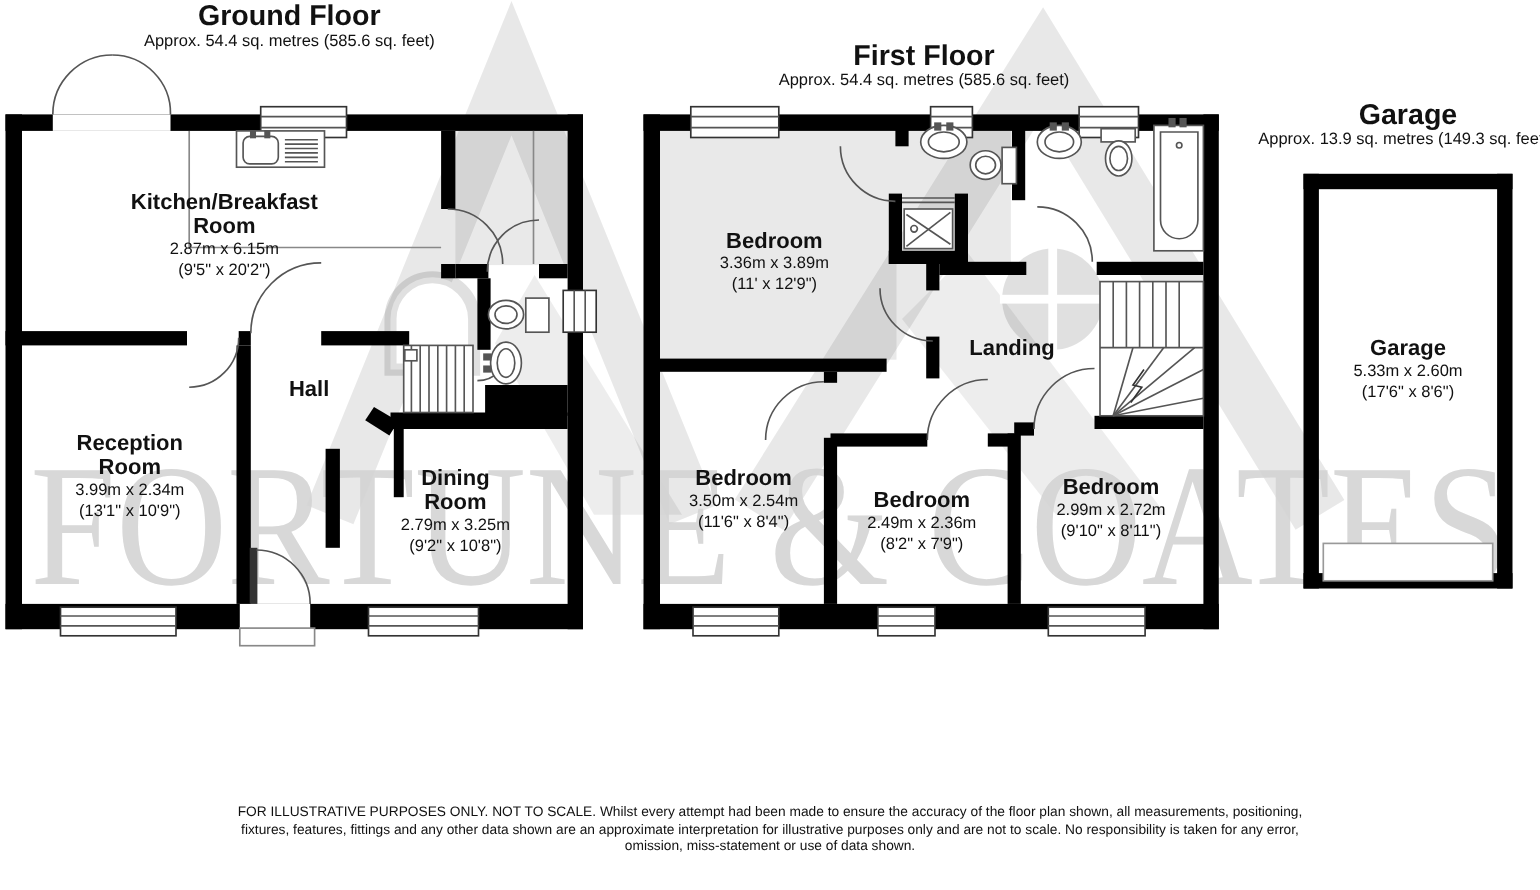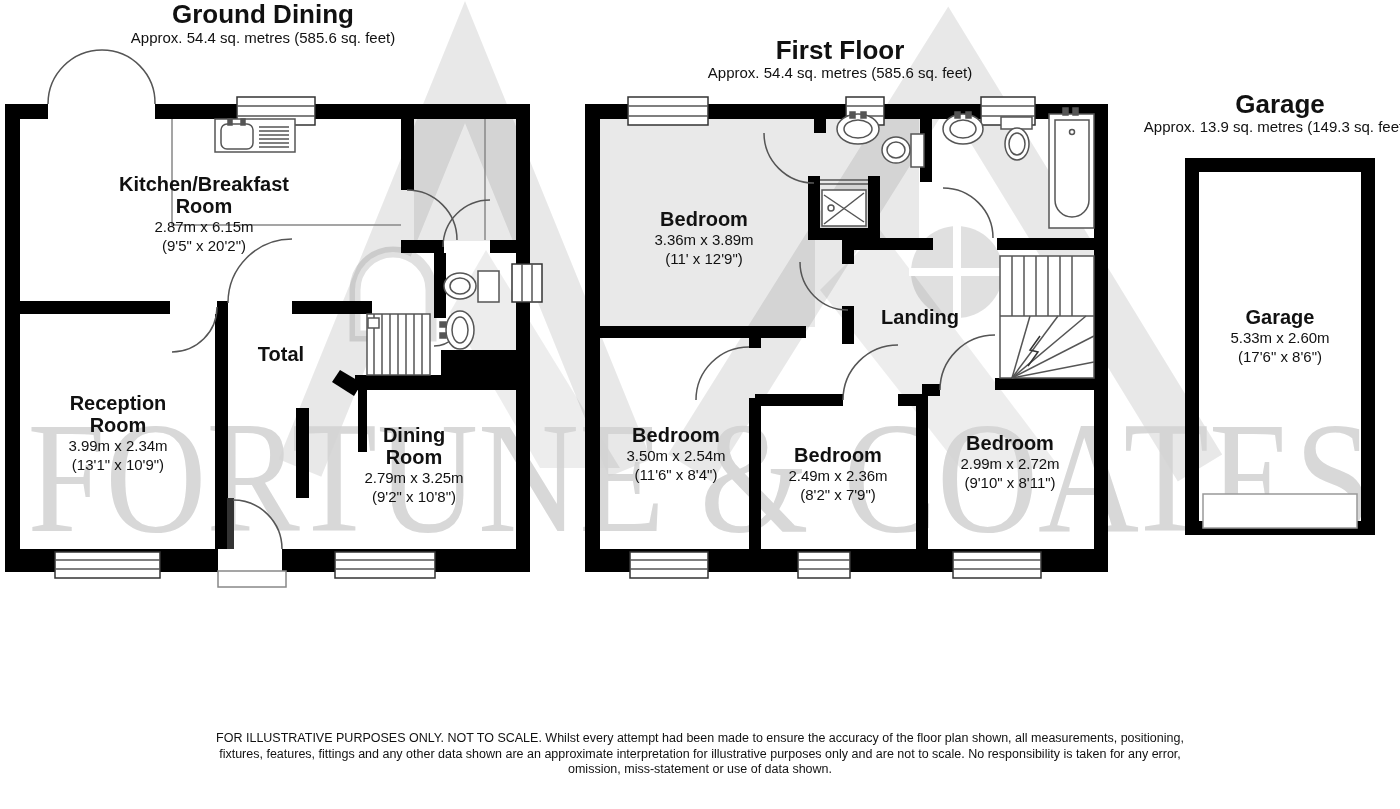--- a/index.html
+++ b/index.html
@@ -272,37 +272,37 @@
         <line x1="1012" y1="378" x2="1086" y2="316"></line>
           <line x1="1012" y1="378" x2="1094" y2="336"></line>
         <line x1="1012" y1="378" x2="1094" y2="362"></line>
         <polyline points="1028,366 1038,352 1030,350 1040,336" stroke="#333"></polyline>
       </g>
 
       <rect x="1203" y="494" width="154" height="34" fill="#ffffff" stroke="#999"></rect>
     </g>
   </svg>
 
-  <div class="lbl floor-title" style="left:263px;top:1px">Ground Dining</div>
+  <div class="lbl floor-title" style="left:263px;top:1px">Ground Floor</div>
   <div class="lbl floor-sub" style="left:263px;top:29px">Approx. 54.4 sq. metres (585.6 sq. feet)</div>
   <div class="lbl floor-title" style="left:840px;top:37px">First Floor</div>
   <div class="lbl floor-sub" style="left:840px;top:64px">Approx. 54.4 sq. metres (585.6 sq. feet)</div>
   <div class="lbl floor-title" style="left:1280px;top:91px">Garage</div>
   <div class="lbl floor-sub" style="left:1276px;top:118px">Approx. 13.9 sq. metres (149.3 sq. feet)</div>
 
   <div class="lbl" style="left:204px;top:173px">
     <div class="room-name">Kitchen/Breakfast</div>
     <div class="room-name">Room</div>
     <div class="room-dim">2.87m x 6.15m</div>
     <div class="room-dim">(9'5" x 20'2")</div>
   </div>
 
 
   <div class="lbl" style="left:281px;top:343px">
-    <div class="room-name">Total</div>
+    <div class="room-name">Hall</div>
   </div>
 
   <div class="lbl" style="left:118px;top:392px">
     <div class="room-name">Reception</div>
     <div class="room-name">Room</div>
     <div class="room-dim">3.99m x 2.34m</div>
     <div class="room-dim">(13'1" x 10'9")</div>
   </div>
 
   <div class="lbl" style="left:414px;top:424px">

